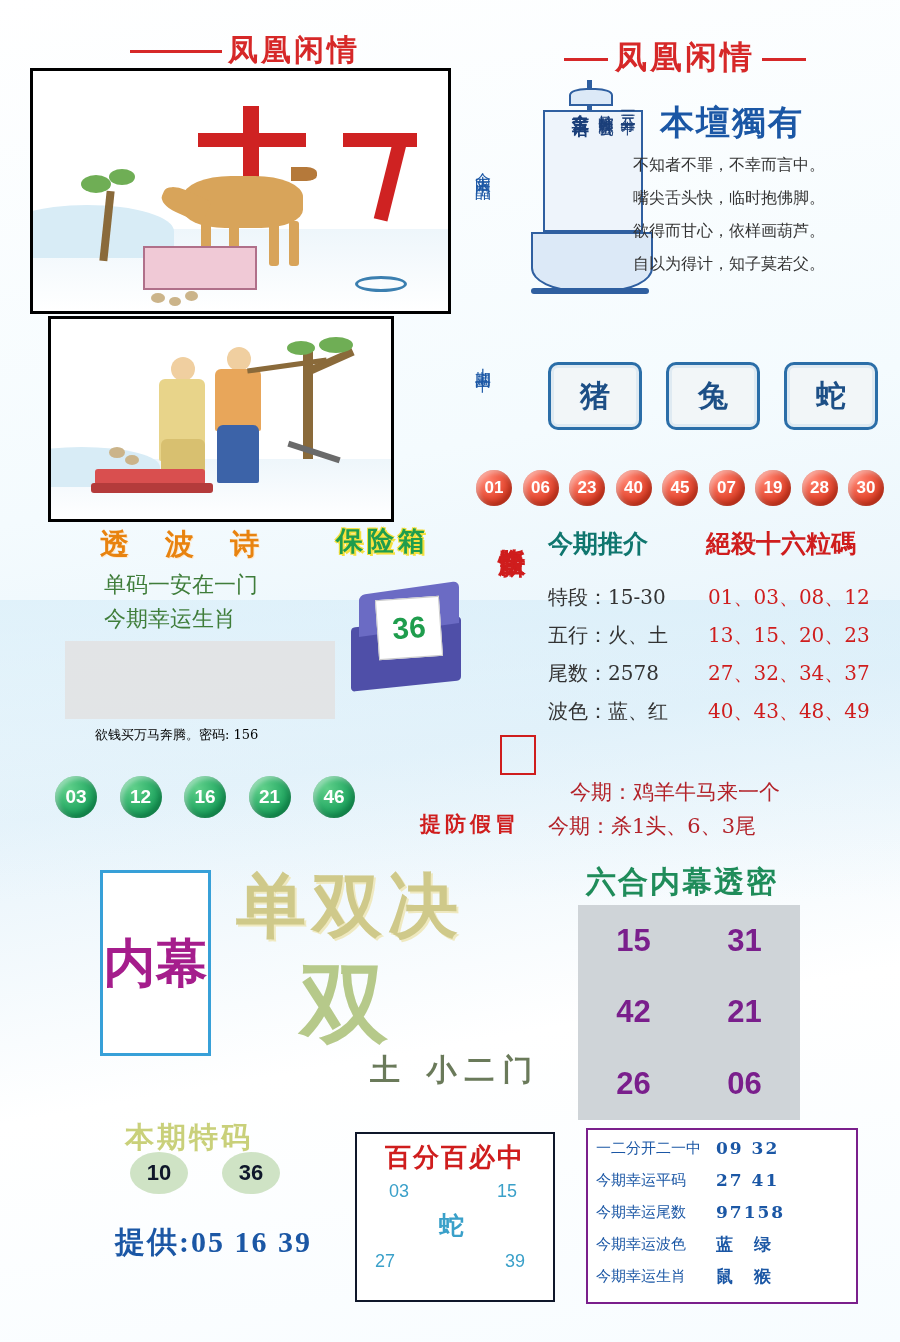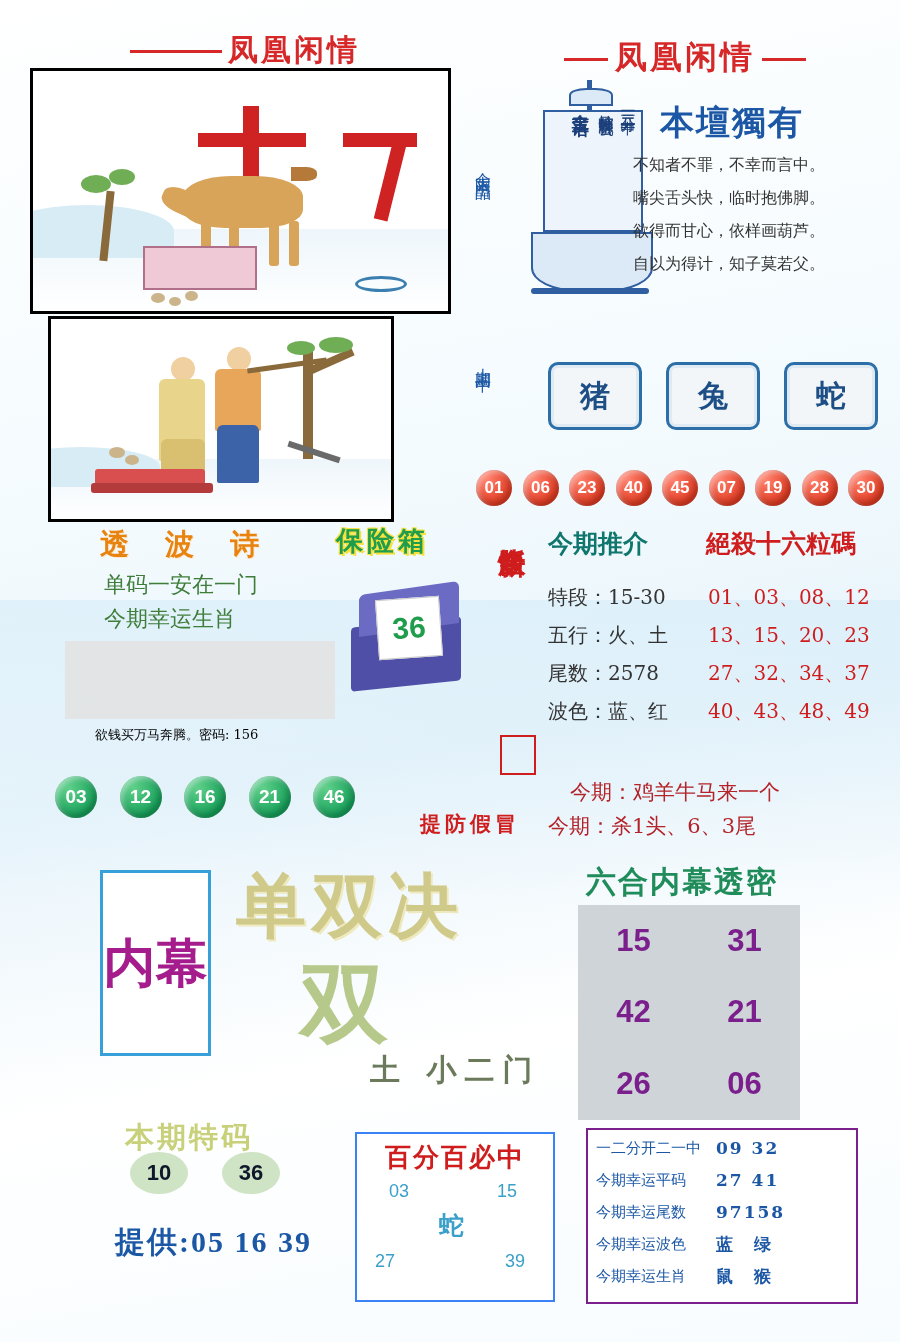--- a/index.html
+++ b/index.html
@@ -117,21 +117,21 @@
      font-family:"DejaVu Serif","Liberation Serif",serif;}
   #benqi{left:125px;top:1118px;font-size:29px;font-weight:bold;color:#c9d07a;letter-spacing:3px;
      font-family:"DejaVu Serif","Liberation Serif",serif;}
   #twoballs{left:130px;top:1152px;width:150px;display:flex;justify-content:space-between;}
   .pball{width:58px;height:42px;border-radius:50%;background:#cfe3c5;
      display:flex;align-items:center;justify-content:center;color:#0f172a;font-size:22px;font-weight:bold;
      font-family:"Liberation Sans",sans-serif;}
   #tigong{left:115px;top:1222px;font-size:30px;font-weight:bold;color:#1b57a5;letter-spacing:2px;
      font-family:Liberation Serif, serif;}
   
-  #bfb{left:355px;top:1132px;width:196px;height:166px;border:2px solid #3b82f6;background:#fff;}
+  #bfb{left:355px;top:1132px;width:196px;height:166px;border:2px solid #0f172a;background:#fff;}
   #bfb .hd{text-align:center;font-size:26px;font-weight:bold;color:#cf1d1d;margin-top:6px;letter-spacing:2px;
      font-family:"DejaVu Serif","Liberation Serif",serif;}
   #bfb .g{position:relative;height:110px;color:#3aa0c9;font-size:18px;font-family:"Liberation Sans",sans-serif;}
   #bfb .g .c{position:absolute;}
   #bfb .zodiac{position:absolute;left:82px;top:34px;font-size:25px;font-weight:bold;color:#3aa0c9;
      font-family:"DejaVu Serif","Liberation Serif",serif;}
   
   #liuhe-title{left:586px;top:862px;font-size:30px;font-weight:bold;color:#1f8c5a;letter-spacing:2px;
      font-family:"DejaVu Serif","Liberation Serif",serif;}
   #liuhe-grid{left:578px;top:905px;width:222px;height:215px;background:#cfd4d8;

